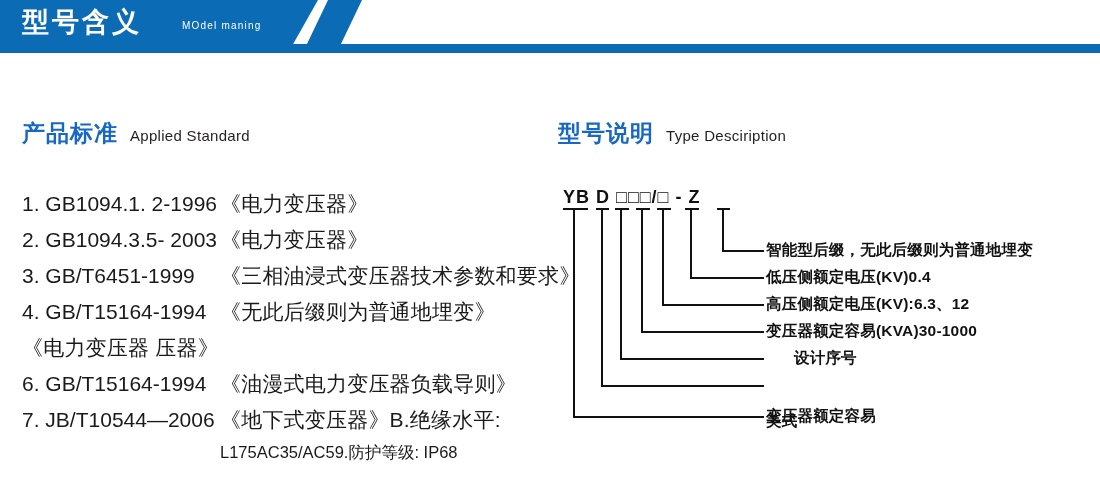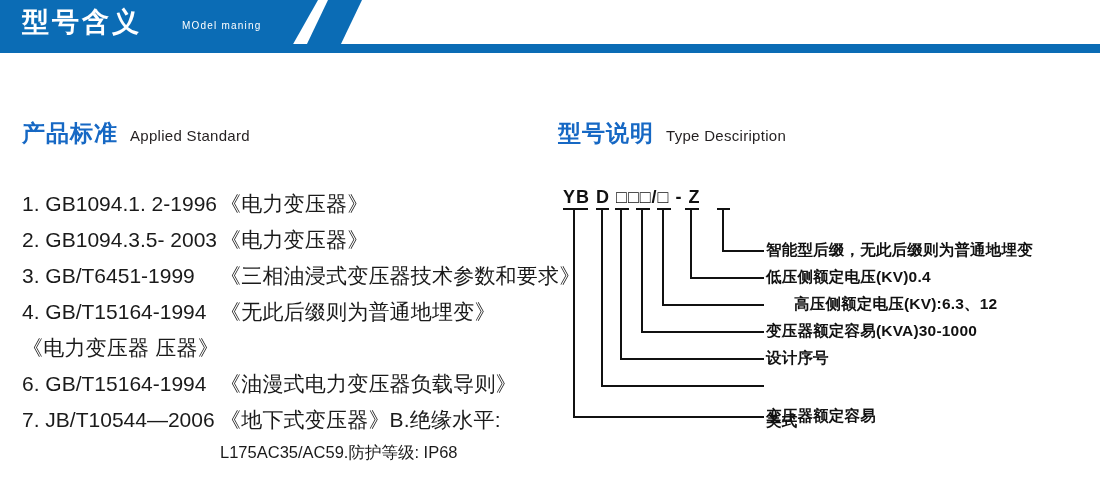--- a/index.html
+++ b/index.html
@@ -263,29 +263,29 @@
     <div class="vline" style="left:163px; top:24px; height:42px;"></div>
     <div class="hline" style="left:163px; top:64px; width:42px;"></div>
     <div class="lbl" style="top:55px;">智能型后缀，无此后缀则为普通地埋变</div>
 
     <div class="vline" style="left:131px; top:24px; height:69px;"></div>
     <div class="hline" style="left:131px; top:91px; width:74px;"></div>
     <div class="lbl" style="top:82px;">低压侧额定电压(KV)0.4</div>
 
     <div class="vline" style="left:103px; top:24px; height:96px;"></div>
     <div class="hline" style="left:103px; top:118px; width:102px;"></div>
-    <div class="lbl" style="top:109px;margin-left:28px;">高压侧额定电压(KV):6.3、12</div>
+    <div class="lbl" style="top:109px;">高压侧额定电压(KV):6.3、12</div>
 
     <div class="vline" style="left:82px; top:24px; height:123px;"></div>
     <div class="hline" style="left:82px; top:145px; width:123px;"></div>
     <div class="lbl" style="top:136px;">变压器额定容易(KVA)30-1000</div>
 
     <div class="vline" style="left:61px; top:24px; height:150px;"></div>
     <div class="hline" style="left:61px; top:172px; width:144px;"></div>
-    <div class="lbl" style="top:163px;">设计序号</div>
+    <div class="lbl" style="top:163px;margin-left:28px;">设计序号</div>
 
     <div class="vline" style="left:42px; top:24px; height:177px;"></div>
     <div class="hline" style="left:42px; top:199px; width:163px;"></div>
     <div class="lbl" style="top:190px;margin-top:36px;">美式</div>
 
     <div class="vline" style="left:14px; top:24px; height:208px;"></div>
     <div class="hline" style="left:14px; top:230px; width:191px;"></div>
     <div class="lbl" style="top:221px;">变压器额定容易</div>
 
   </div>

